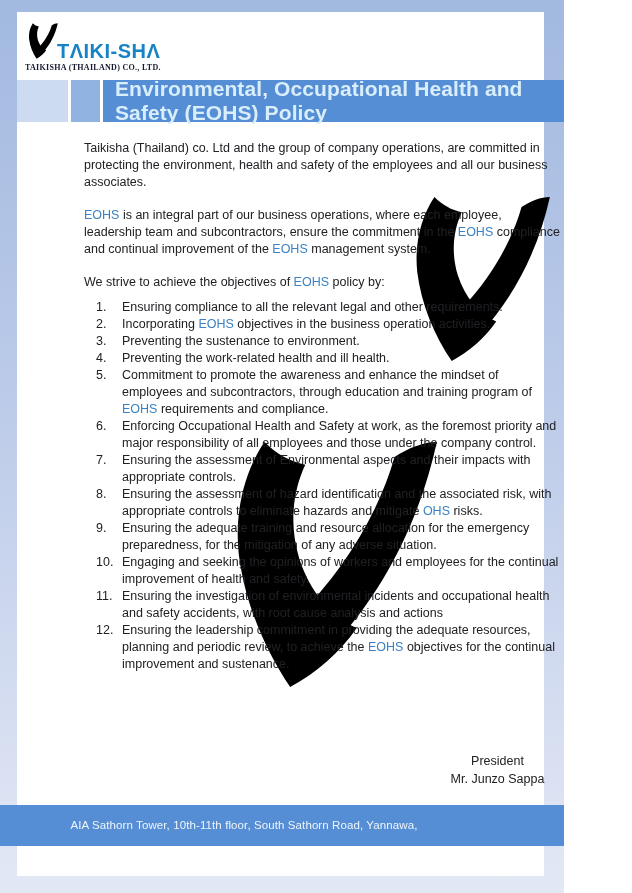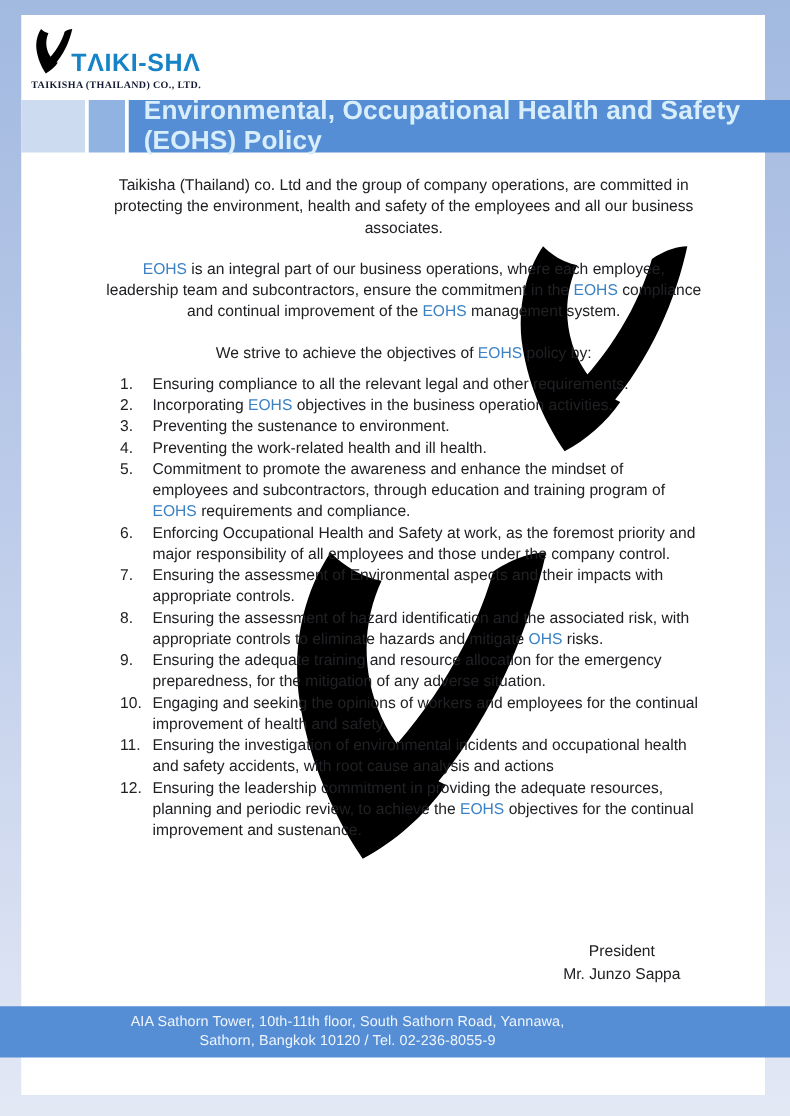--- a/index.html
+++ b/index.html
@@ -4,21 +4,21 @@
 <style>
   :root{
     --border-top:#a2b9e0; --border-bottom:#e3e8f5;
     --bar-blue:#568ed5; --bar-text:#d9eefb;
     --seg-light:#ccdbf0; --seg-medium:#90b3e2;
     --brand-blue:#1583c5; --link-blue:#3a82c4;
     --ink:#202124; --wm-blue:#c6daf0;
   }
   *{margin:0;padding:0;box-sizing:border-box;}
   body{width:632px;height:893px;font-family:"Liberation Sans",sans-serif;}
-  .page{position:relative;width:632px;height:893px;overflow:hidden;
+  .page{position:relative;width:564px;height:893px;overflow:hidden;
         background:linear-gradient(180deg,var(--border-top) 0%,#bccbe9 45%,var(--border-bottom) 100%);padding-left:45px;}
   .sheet{position:absolute;left:17px;top:12px;right:20px;bottom:17px;background:#ffffff;}
 
   
   .logo-mark{position:absolute;left:25px;top:22px;width:35px;height:38px;}
   .wordmark{position:absolute;left:57px;top:40px;font-size:20px;font-weight:bold;
             letter-spacing:.5px;color:var(--brand-blue);}
   .company{position:absolute;left:25px;top:63px;font-family:"Liberation Serif",serif;
            font-weight:bold;font-size:8px;letter-spacing:.3px;color:#141a30;}
 
@@ -32,21 +32,21 @@
   .band .bar h1{font-size:21px;font-weight:bold;color:var(--bar-text);letter-spacing:.1px;}
 
   
   .wm{position:absolute;z-index:1;pointer-events:none;}
   .wm1{left:398px;top:188px;width:162px;height:182px;}
   .wm2{left:210px;top:412px;width:242px;height:305px;}
 
   
   .doc{position:absolute;left:84px;top:140px;width:478px;z-index:2;
        font-size:12.5px;line-height:17px;color:var(--ink);}
-  .doc p{margin-bottom:16px;text-align:center;}
+  .doc p{margin-bottom:16px;}
   .doc p.tight{margin-bottom:8px;}
   .hl{color:var(--link-blue);}
   ol.policy{list-style:none;counter-reset:item;}
   ol.policy li{counter-increment:item;position:relative;padding-left:38px;}
   ol.policy li::before{content:counter(item) ".";position:absolute;left:12px;top:0;}
 
   
   .signature{position:absolute;left:420px;top:752px;width:155px;text-align:center;
              font-size:12.5px;line-height:18px;color:var(--ink);z-index:2;}
 
@@ -113,15 +113,14 @@
       </ol>
   </div>
 
   <div class="signature">
     <div>President</div>
     <div>Mr. Junzo Sappa</div>
   </div>
 
   <div class="footer">
     <div>AIA Sathorn Tower, 10th-11th floor, South Sathorn Road, Yannawa,</div>
-    <div>Sathorn, Bangkok 10120 / Tel. 02-236-8055-9</div>
   </div>
 </div>
 
 </body></html>

